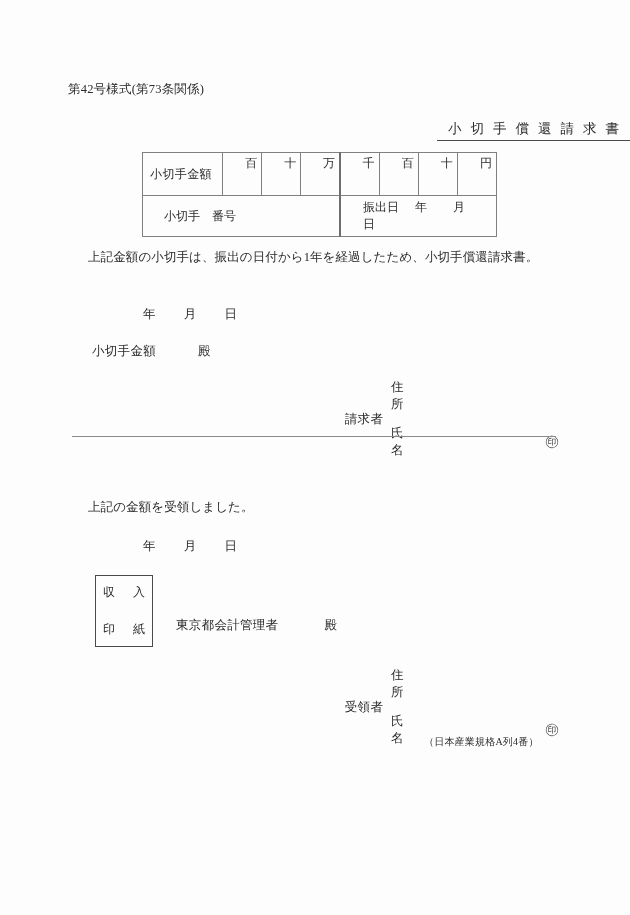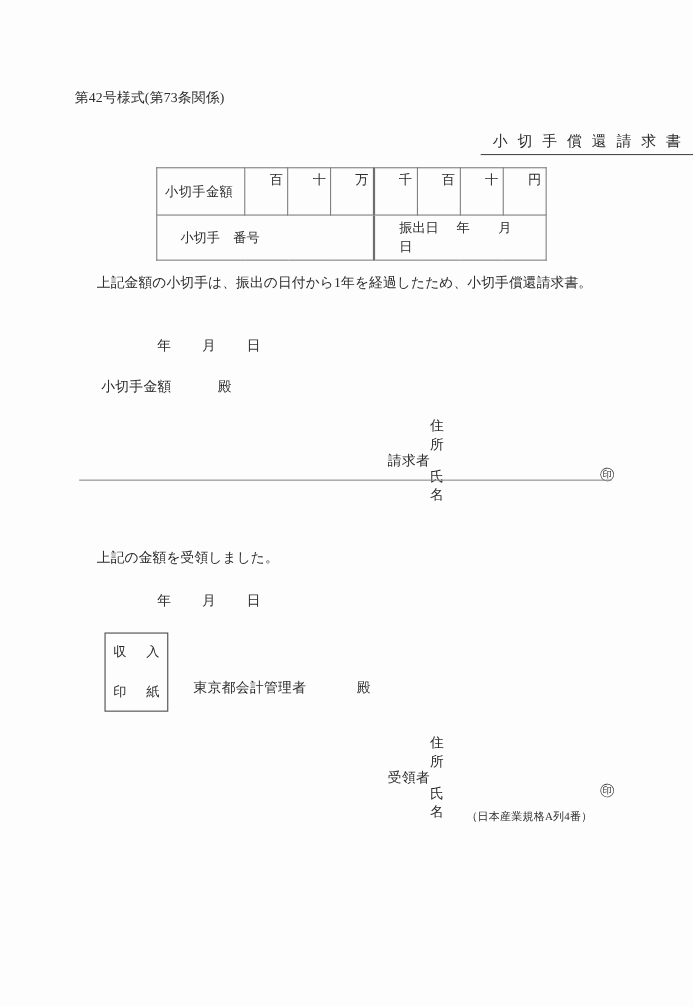--- a/index.html
+++ b/index.html
@@ -117,30 +117,31 @@
 
   
   .sig-block {
     position: absolute;
     font-size: 12.5px;
     display: flex;
     align-items: center;
   }
   .sig-role {
     width: 54px;
-    text-align: right;
+    text-align: center;
     letter-spacing: 0.3px;
   }
   .sig-fields {
     display: flex;
     flex-direction: column;
     gap: 12px;
   }
   .sig-row {
     display: flex;
+    align-items: center;
   }
   .sig-label {
     letter-spacing: 7px;
     width: 46px;
   }
   .sig-rule {
     width: 108px;
   }
   .seal {
     font-size: 14px;

